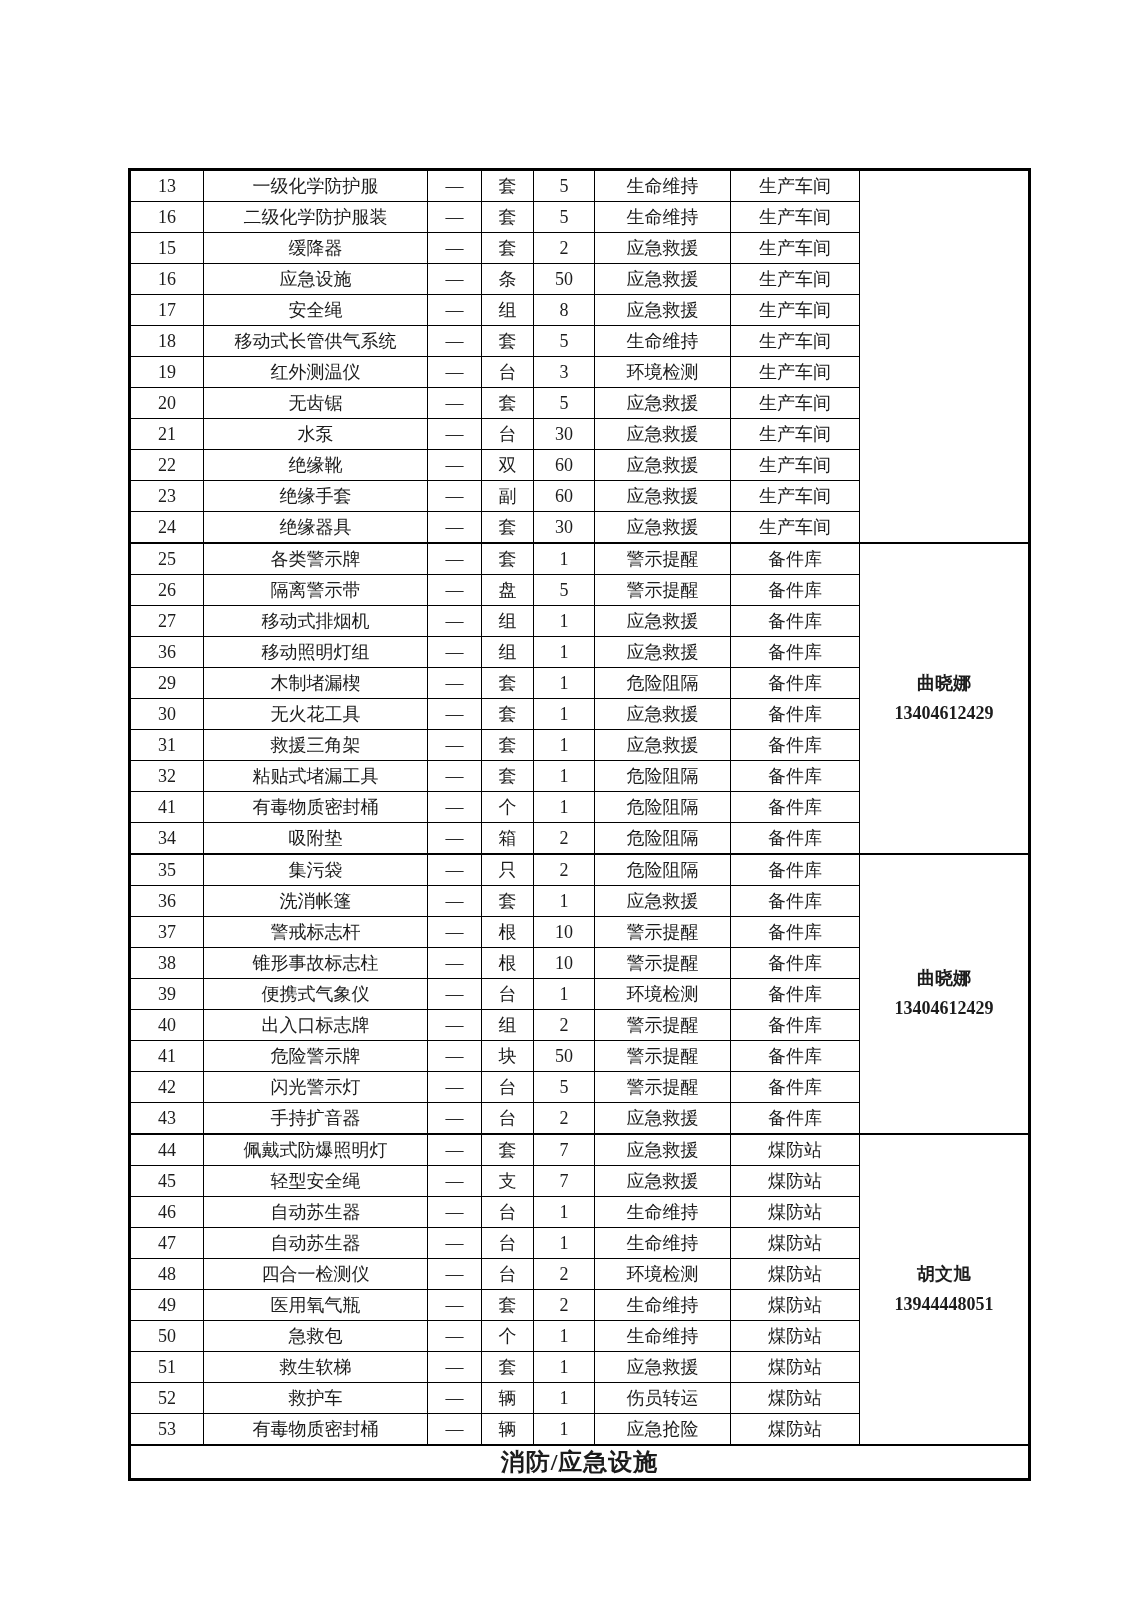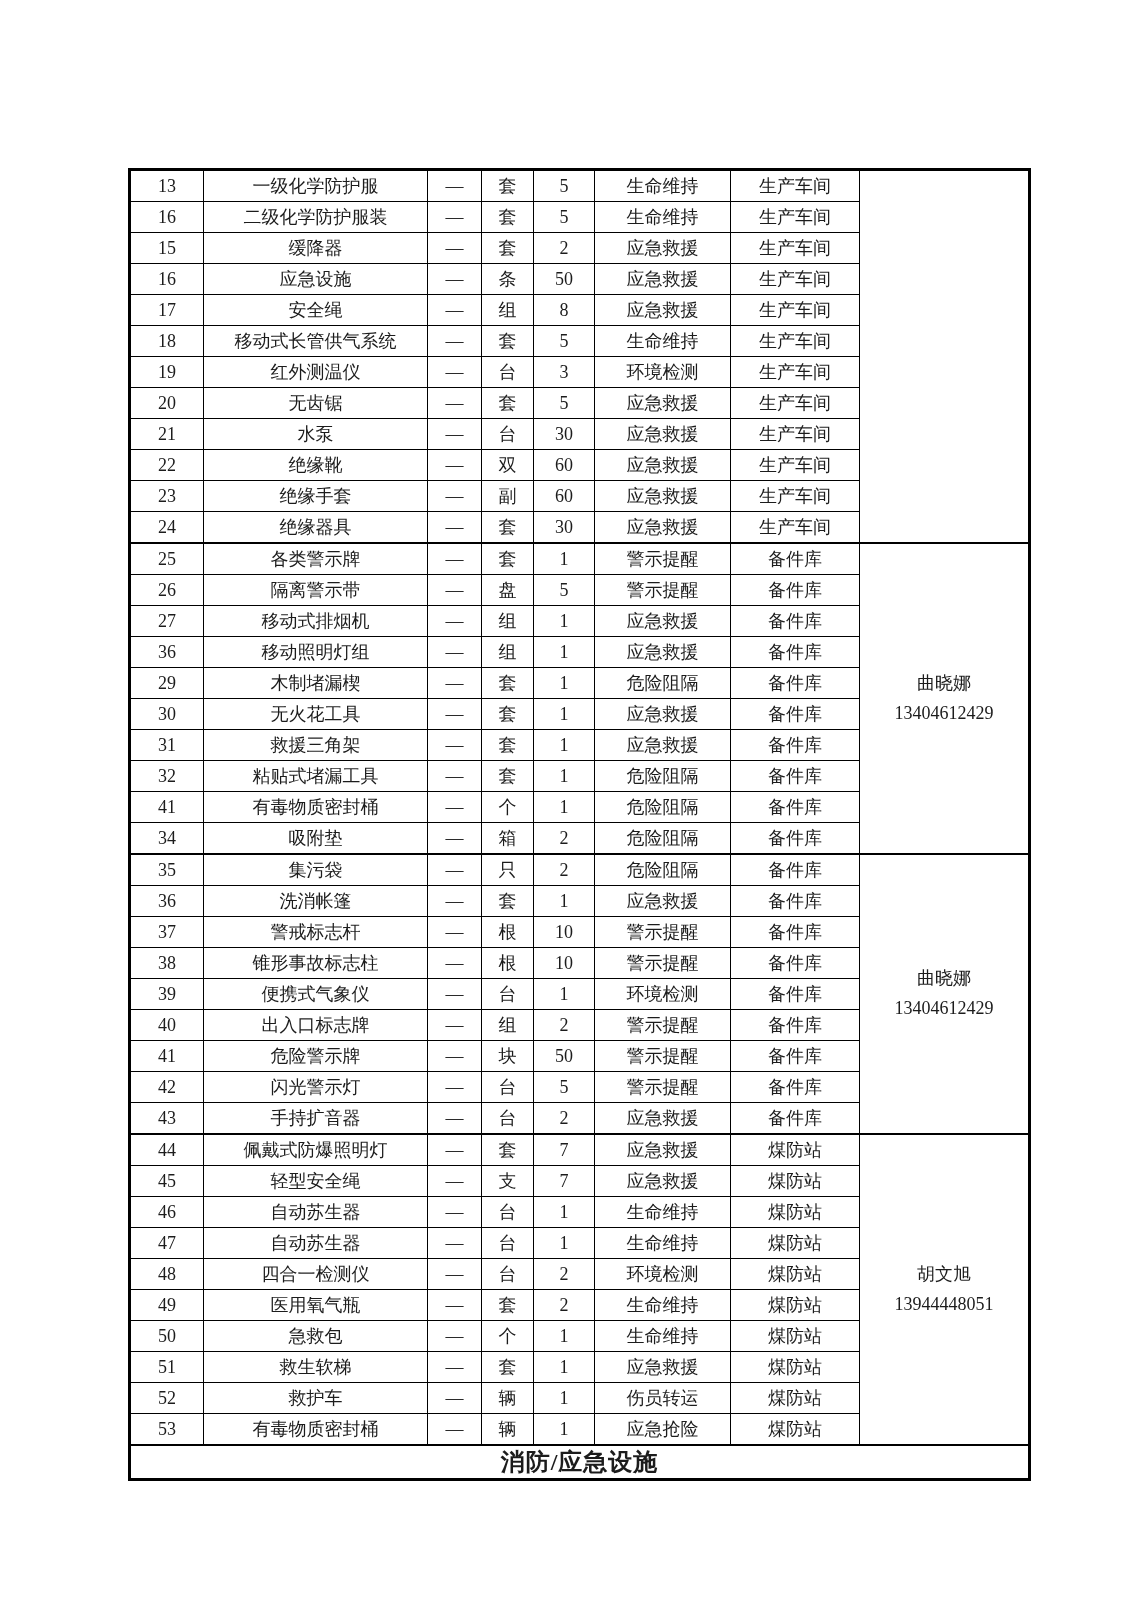--- a/index.html
+++ b/index.html
@@ -38,20 +38,21 @@
     overflow: hidden;
     white-space: nowrap;
   }
   tr.group-start td {
     border-top: 2px solid #000;
   }
   td.contact-cell {
     white-space: normal;
     line-height: 1.65;
     font-size: 18px;
+    font-weight: bold;
   }
   tfoot td.footer-cell {
     border-top: 2px solid #000;
     font-weight: bold;
     font-size: 24px;
     height: 27px;
     letter-spacing: 1px;
   }
   .pagenum {
     position: absolute;

